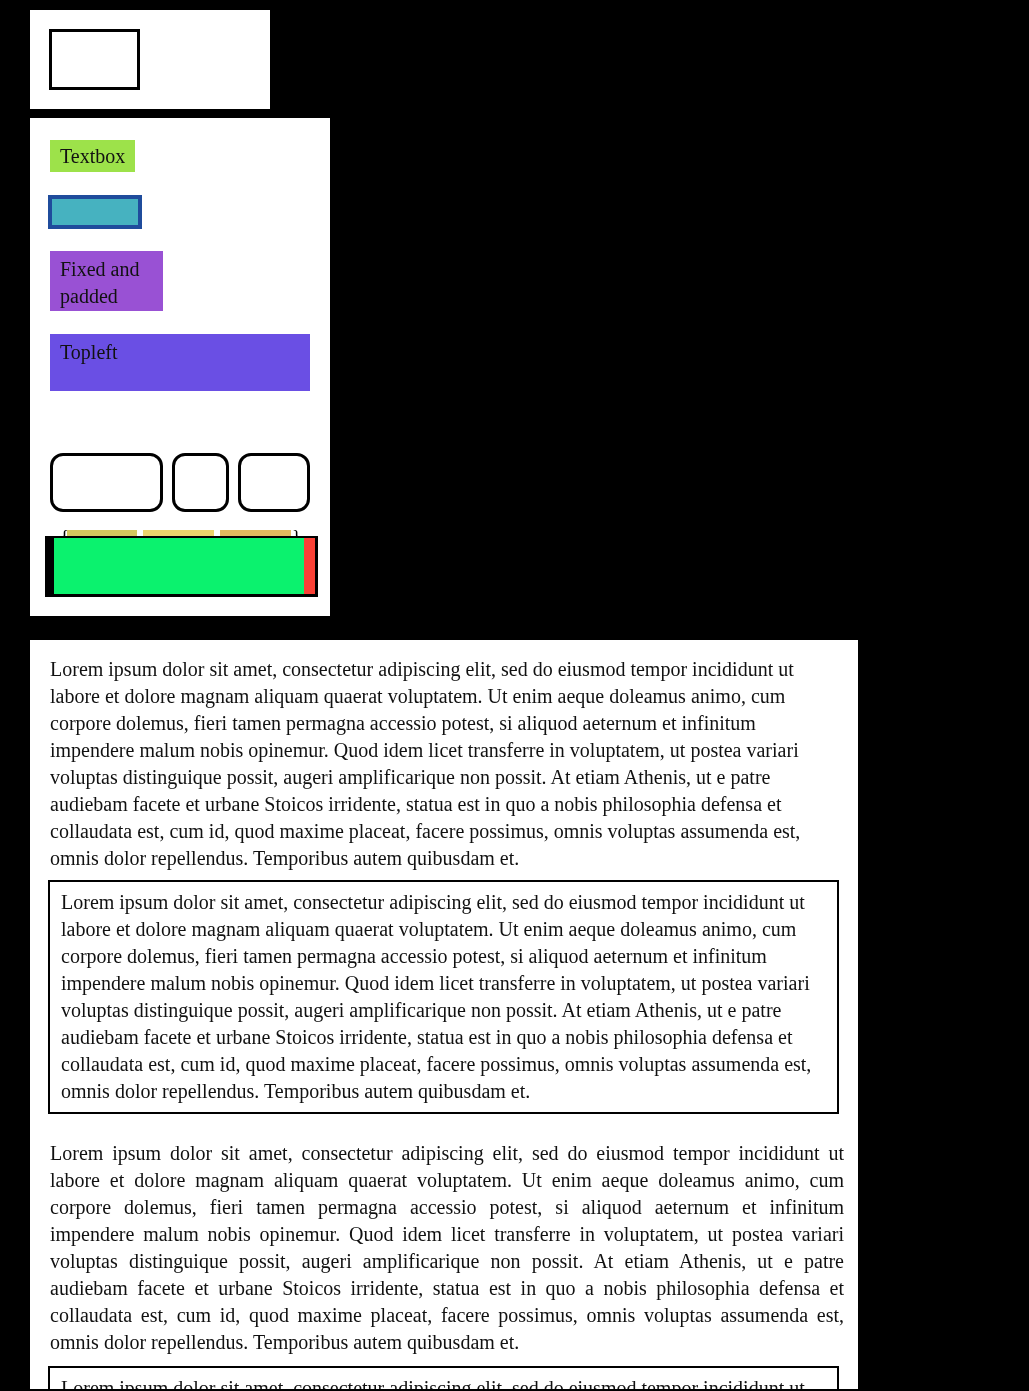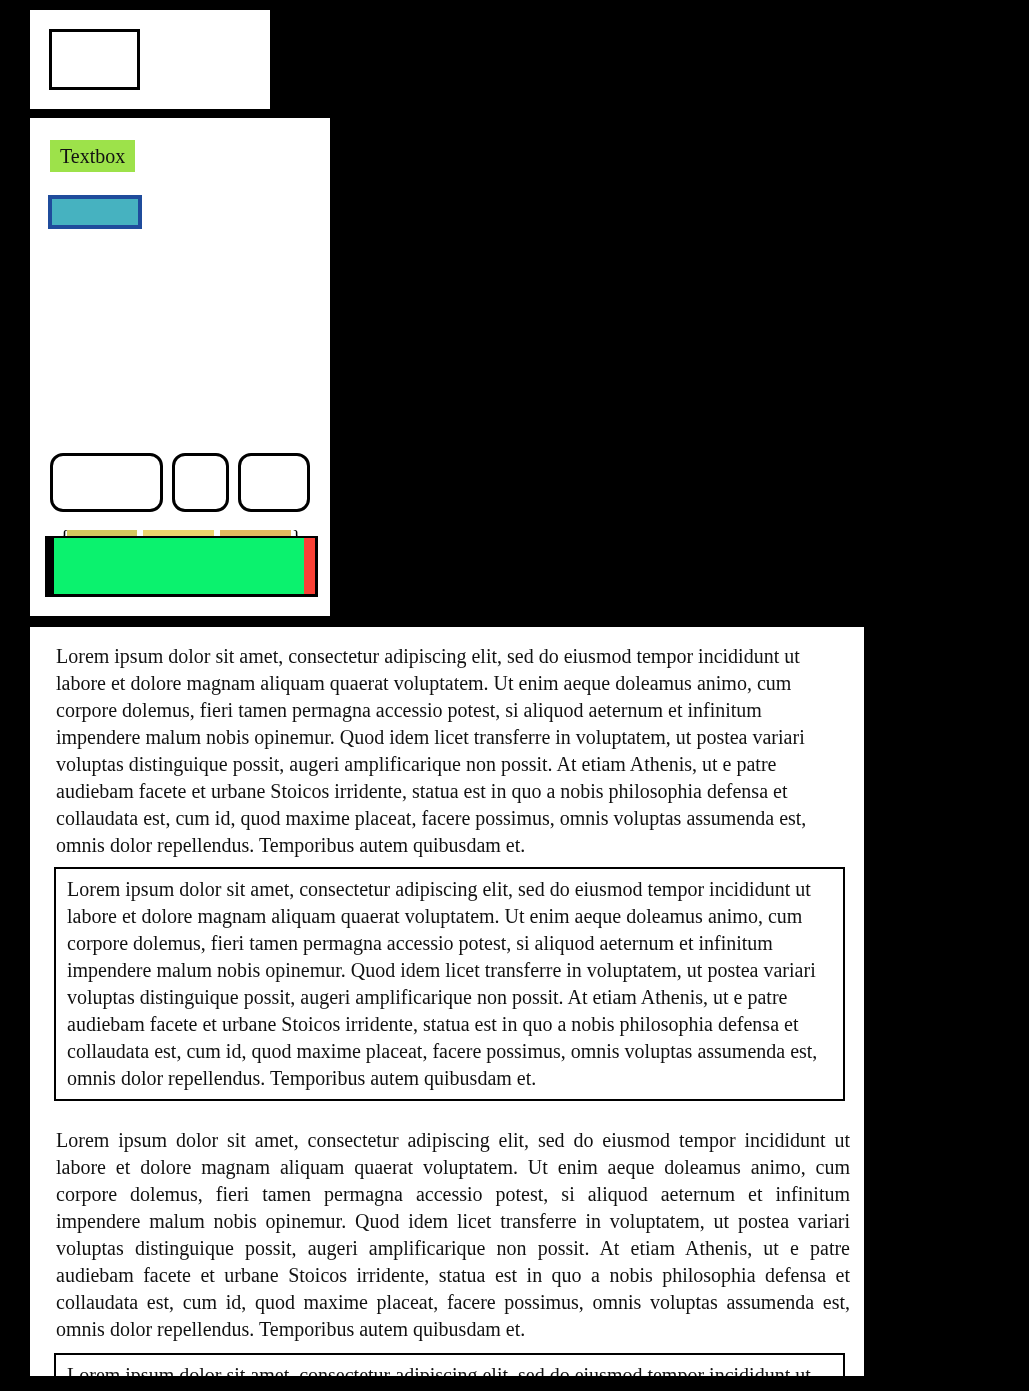--- a/index.html
+++ b/index.html
@@ -63,23 +63,23 @@
   #rounded-box-2 { left: 142px; width: 57px;  }
   #rounded-box-3 { left: 208px; width: 72px;  }
 
   #meter { left: 15px; top: 418px; width: 273px; height: 61px; }
   #meter .seg { position: absolute; top: 2px; height: 56px; }
   #meter-fill     { left: 9px;   width: 250px; }
   #meter-overflow { left: 259px; width: 11px;  }
 
   
   #doc-panel {
-    left: 10px; top: 627px; width: 828px; height: 749px;
+    left: 10px; top: 640px; width: 828px; height: 749px;
     overflow: hidden;
-    font-size: 20px; line-height: 27px; padding-left: 6px;
+    font-size: 20px; line-height: 27px;
   }
   .para-plain   { margin: 16px 14px 0 20px; }
   .para-justify { margin: 26px 14px 0 20px; text-align: justify; }
   .para-boxed {
     margin: 8px 19px 0 18px;
     border: 2px solid #000;
     padding: 7px 11px;
   }
   #boxed-paragraph-2 { margin-top: 10px; }
 </style>
@@ -89,21 +89,23 @@
 <div id="top-panel" class="panel">
   <div id="top-inner-box" style="border-color: rgb(0, 0, 0); background-color: rgb(255, 255, 255);"></div>
 </div>
 
 <div id="widget-panel" class="panel">
 
   <div id="textbox-label" style="background-color: rgb(157, 226, 74);">Textbox</div>
 
   <div id="text-input" style="background-color: rgb(70, 178, 192); border-color: rgb(31, 76, 156);"></div>
 
+  <div id="fixed-padded-box" style="background-color: rgb(153, 81, 212);">Fixed and padded</div>
 
+  <div id="topleft-box" style="background-color: rgb(106, 79, 228);">Topleft</div>
 
   <div id="brace-row">
     <span id="brace-open" class="brace">{</span>
     <span id="bar-1" class="bar" style="background-color: rgb(212, 199, 95);"></span>
     <span id="bar-2" class="bar" style="background-color: rgb(237, 212, 109);"></span>
     <span id="bar-3" class="bar" style="background-color: rgb(224, 186, 96);"></span>
     <span id="brace-close" class="brace">}</span>
   </div>
 
   <div id="rounded-box-1" class="rounded-box" style="border-color: rgb(0, 0, 0);"></div>

